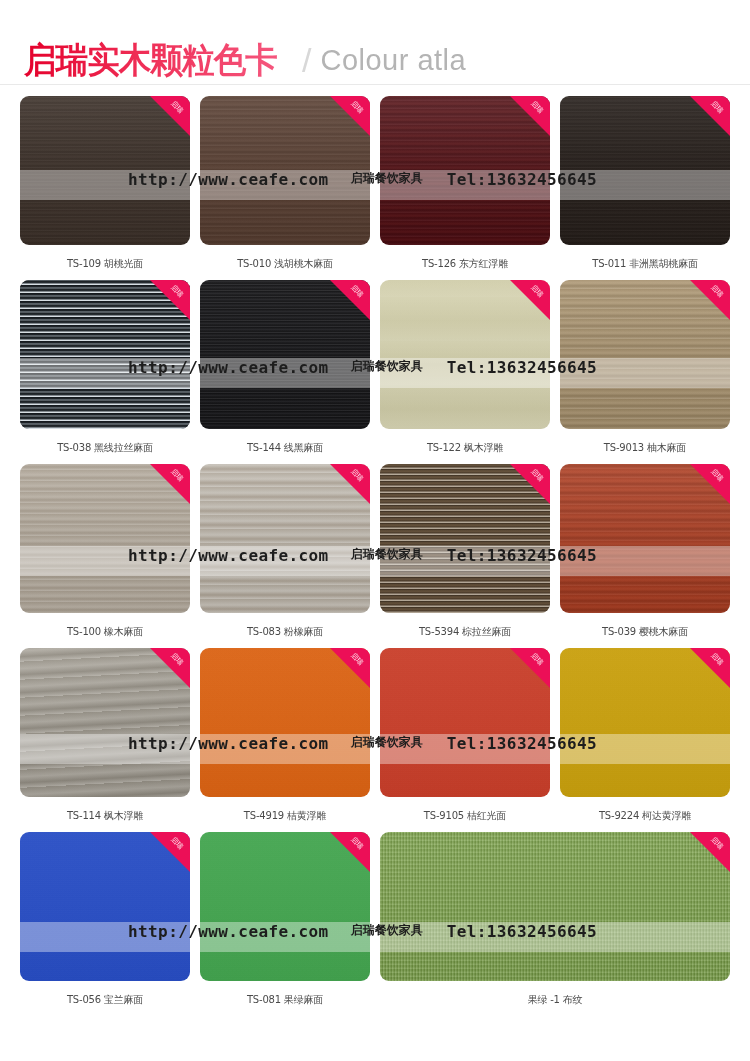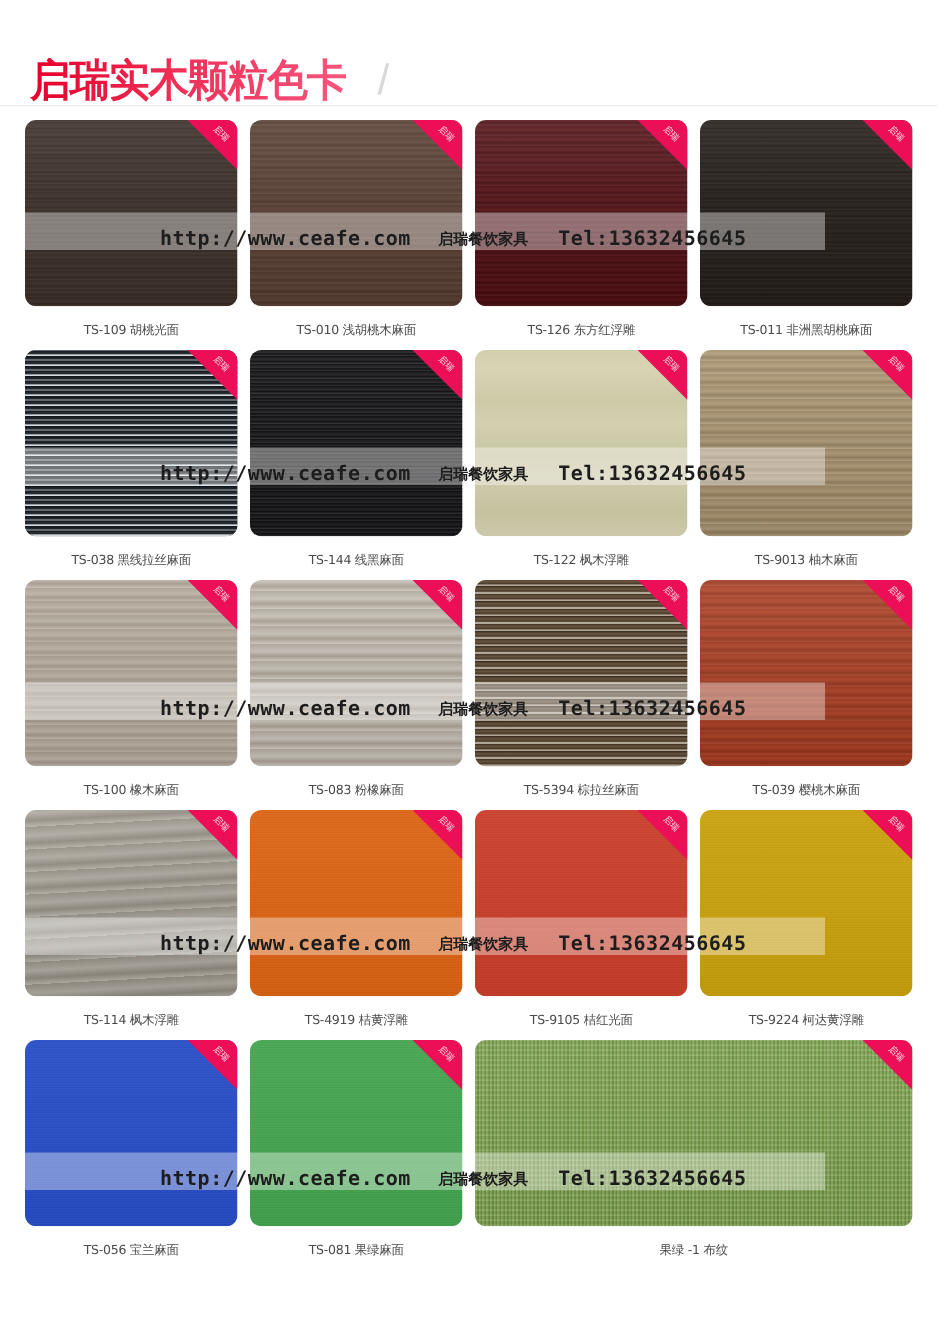--- a/index.html
+++ b/index.html
@@ -11,21 +11,21 @@
     font-family: "Liberation Sans", "DejaVu Sans", sans-serif;
     overflow: hidden;
     position: relative;
   }
 
   
   #page-header {
     height: 85px;
     padding: 35px 0 0 24px;
     display: flex;
-    align-items: flex-end;
+    align-items: center;
     border-bottom: 1px solid #e9e9e9;
     position: relative;
   }
 
   #header-title-cn {
     font-size: 35px;
     font-weight: bold;
     letter-spacing: -1px;
     line-height: 38px;
     background: linear-gradient(100deg, #e4002b 0%, #ef2d55 45%, #f5577e 100%);
@@ -130,25 +130,25 @@
     color: #4a4a4a;
     font-family: "DejaVu Sans", sans-serif;
     white-space: nowrap;
     letter-spacing: -0.2px;
   }
 
   
   .watermark {
     position: absolute;
     left: 0;
-    width: 660px;
+    width: 750px;
     height: 30px;
     background: rgba(255,255,255,0.38);
     display: flex;
-    align-items: flex-end;
+    align-items: flex-start;
     pointer-events: none;
     z-index: 20;
   }
   .wm-url {
     margin-left: 128px;
     font-size: 16px;
     color: #1d1d1d;
     font-family: "DejaVu Sans Mono", monospace;
     letter-spacing: 0.4px;
     font-weight: 600;
@@ -168,20 +168,21 @@
     letter-spacing: 0.4px;
     font-weight: 600;
   }
 </style>
 </head>
 <body>
 
 <div id="page-header">
   <span id="header-title-cn">启瑞实木颗粒色卡</span>
   <span id="header-slash">/</span>
+  <span id="header-title-en">Colour atla</span>
 </div>
 
 <div id="swatch-grid">
     <div class="swatch-row">
       <div class="swatch-cell">
         <div class="swatch-chip">
           <div class="chip-texture" style="background: repeating-linear-gradient(0deg, rgba(255, 255, 255, 0.055) 0px, rgba(0, 0, 0, 0.1) 2px, rgba(255, 255, 255, 0.03) 4px, rgba(0, 0, 0, 0.06) 7px), linear-gradient(rgb(78, 67, 60) 0%, rgb(64, 53, 46) 40%, rgb(54, 43, 36) 100%);"></div>
           <div class="corner-badge">
             <div class="tri"></div>
             <div class="badge-text">启瑞</div>

